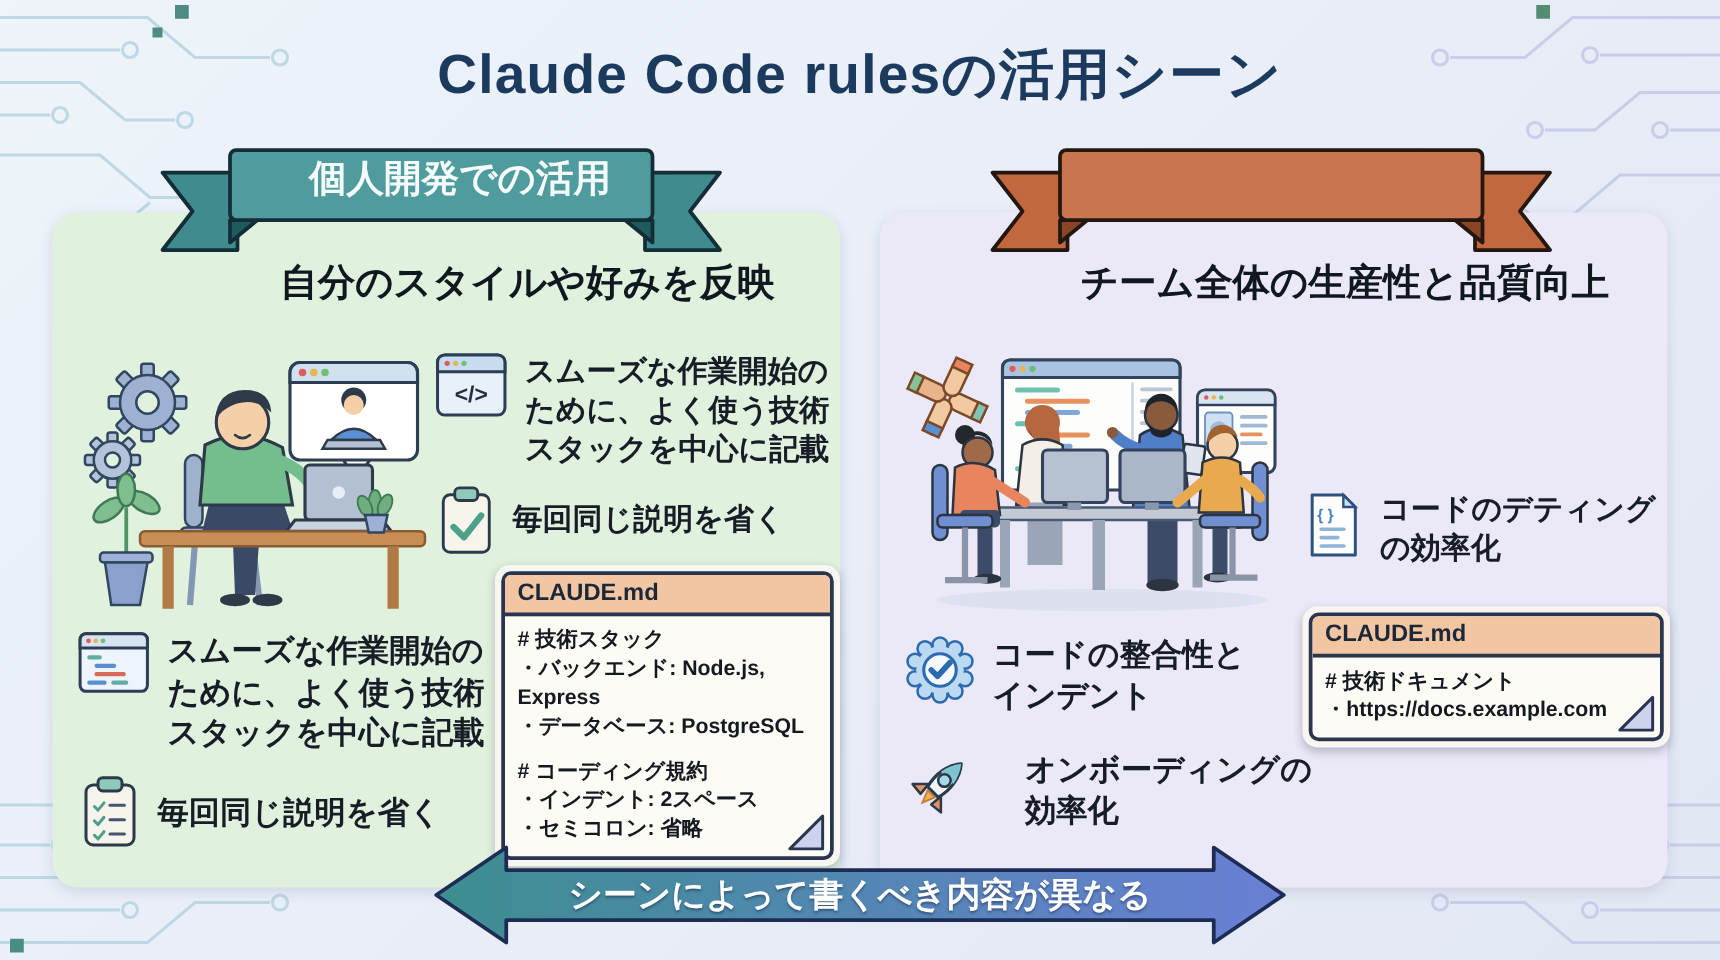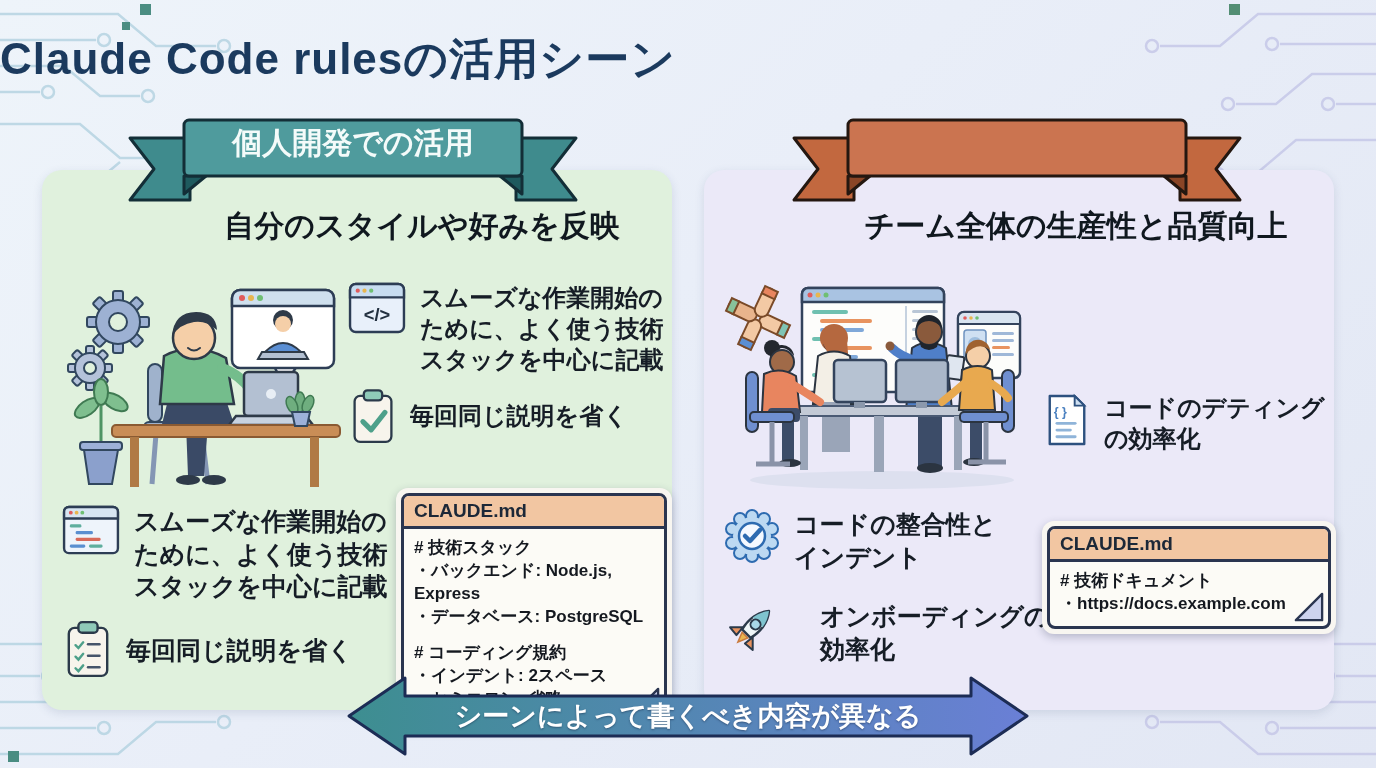--- a/index.html
+++ b/index.html
@@ -1,36 +1,36 @@
 <!DOCTYPE html>
 <html><head>
 <meta charset="utf-8">
 <style>
   html,body{margin:0;padding:0;}
   body{font-family:"Liberation Sans","DejaVu Sans",sans-serif;}
   #stage{position:relative;width:1376px;height:768px;overflow:hidden;
     background:linear-gradient(135deg,#eef4fa 0%,#e9eef8 45%,#e2e7f4 100%);}
   .circuit{position:absolute;z-index:0;opacity:.85;}
-  .title{position:absolute;left:0;top:30px;width:1376px;text-align:left;
+  .title{position:absolute;left:0;top:30px;width:1376px;text-align:center;
     font-size:44px;font-weight:800;color:#1b3a5e;letter-spacing:1px;z-index:2;}
   .panel{position:absolute;top:170px;width:630px;height:540px;border-radius:20px;z-index:1;
     box-shadow:0 3px 10px rgba(60,80,120,.15);}
   #panel-left{left:42px;background:#e0f1dd;}
   #panel-right{left:704px;background:#ebe9f8;}
   .ribbon-svg{position:absolute;top:112px;width:470px;height:92px;z-index:6;}
   .ribbon-label{position:absolute;top:116px;width:338px;height:54px;z-index:7;
     display:flex;align-items:center;justify-content:center;
     font-size:30px;font-weight:800;}
   .panel-heading{position:absolute;top:206px;width:760px;text-align:center;
     font-size:30px;font-weight:800;color:#10181f;z-index:2;}
   .bullet{position:absolute;display:flex;gap:14px;align-items:flex-start;z-index:3;}
   .bullet .txt{font-size:24px;font-weight:800;color:#161d26;line-height:1.3;white-space:pre-line;}
   .bullet .txt.big{font-size:25px;}
   .doc-card{position:absolute;background:#f8f6f1;border-radius:12px;padding:5px;z-index:4;
-    box-shadow:0 3px 8px rgba(40,50,80,.28);margin-top:36px;}
+    box-shadow:0 3px 8px rgba(40,50,80,.28);}
   .doc-inner{border:3px solid #2a3550;border-radius:8px;overflow:hidden;background:#fcfbf6;position:relative;}
   .doc-header{background:#f2c6a2;border-bottom:3px solid #2a3550;padding:4px 10px;
     font-size:19px;font-weight:800;color:#1c2838;}
   .doc-body{padding:8px 10px 10px 10px;font-size:17px;font-weight:700;color:#14181f;line-height:1.35;}
   .doc-body .ln{white-space:pre-wrap;}
   .sec + .sec{margin-top:13px;}
   .fold{position:absolute;right:4px;bottom:4px;width:30px;height:30px;}
   .arrow-wrap{position:absolute;left:343px;top:672px;width:690px;height:88px;z-index:5;}
   .arrow-label{position:absolute;left:405px;top:688px;width:566px;height:56px;z-index:6;
     display:flex;align-items:center;justify-content:center;color:#ffffff;
@@ -112,21 +112,21 @@
 
   <svg class="ribbon-svg" style="left:118px;" viewBox="0 0 470 92">
     <g stroke="#132e37" stroke-width="3" stroke-linejoin="round">
       <polygon points="72,26 12,26 36,57 12,88 72,88" fill="#3f8b8d"></polygon>
       <polygon points="398,26 458,26 434,57 458,88 398,88" fill="#3f8b8d"></polygon>
       <polygon points="66,64 66,82 88,64" fill="#1e5a5e"></polygon>
       <polygon points="404,64 404,82 382,64" fill="#1e5a5e"></polygon>
       <rect x="66" y="8" width="338" height="56" rx="5" fill="#4f9b9d"></rect>
     </g>
   </svg>
-  <div class="ribbon-label" style="left:184px;color:#f4fbfa;">個人開発での活用</div>
+  <div class="ribbon-label" style="left:199px;color:#f4fbfa;">個人開発での活用</div>
 
   <svg class="ribbon-svg" style="left:782px;" viewBox="0 0 470 92">
     <g stroke="#241710" stroke-width="3" stroke-linejoin="round">
       <polygon points="72,26 12,26 36,57 12,88 72,88" fill="#c2683f"></polygon>
       <polygon points="398,26 458,26 434,57 458,88 398,88" fill="#c2683f"></polygon>
       <polygon points="66,64 66,82 88,64" fill="#8a4526"></polygon>
       <polygon points="404,64 404,82 382,64" fill="#8a4526"></polygon>
       <rect x="66" y="8" width="338" height="56" rx="5" fill="#cb7450"></rect>
     </g>
   </svg>

